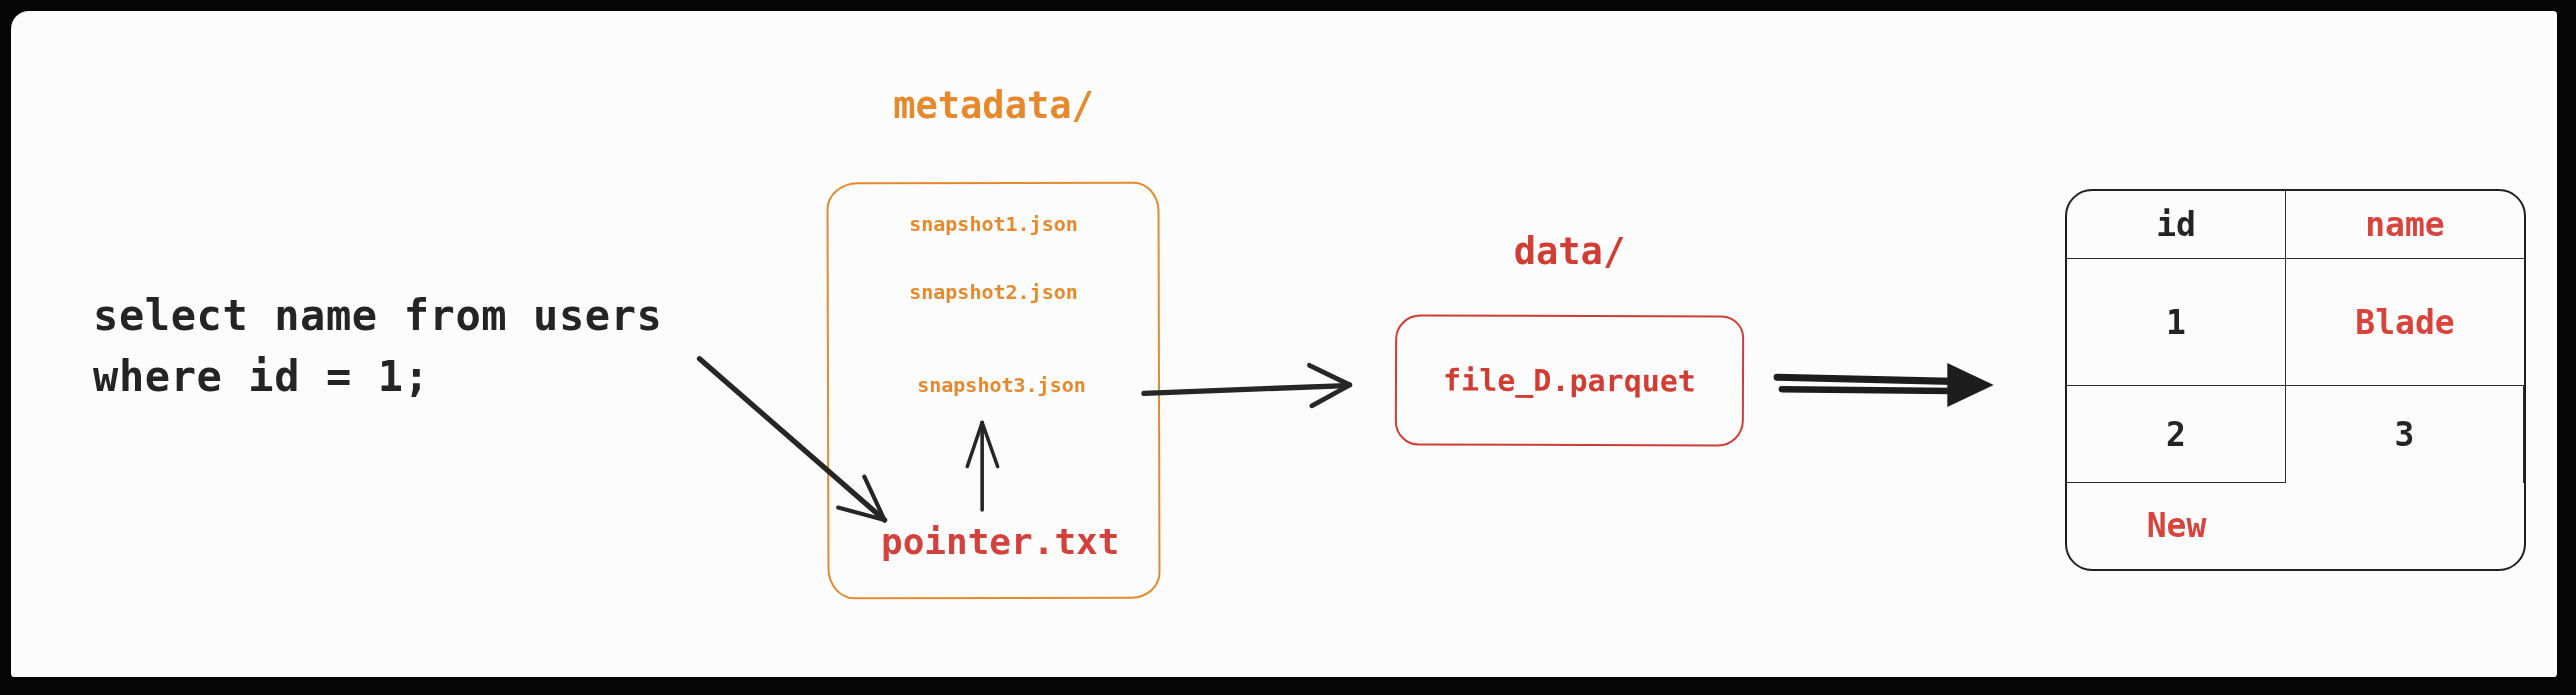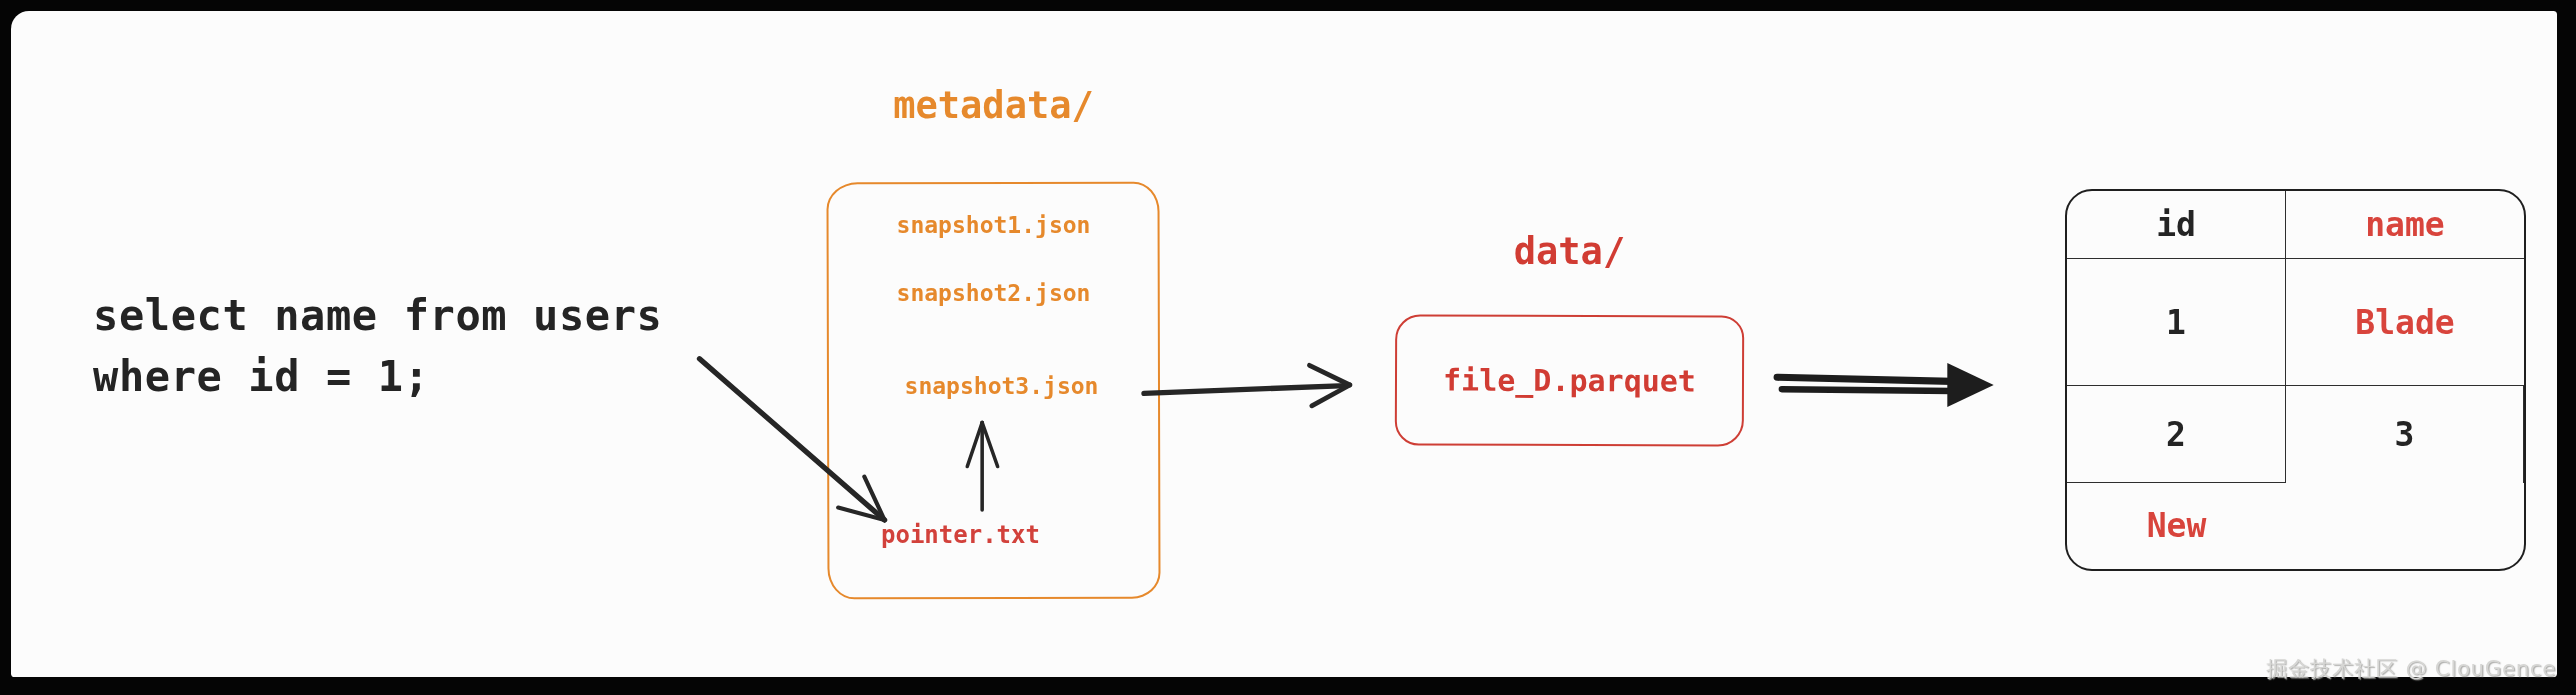--- a/index.html
+++ b/index.html
@@ -28,28 +28,28 @@
   }
   .metadata-box{
     left:827px;top:182px;width:333px;height:417px;
     border:2.1px solid #E6892C;
     border-radius:31px 26px 28.6px 27px / 27px 30px 26px 31px;
     box-sizing:border-box;
     transform:rotate(-0.15deg);
   }
   .file-label{
     width:333px;left:827px;text-align:center;
-    font-size:23px;font-weight:700;color:#E6892C;white-space:nowrap;
+    font-size:20px;font-weight:700;color:#E6892C;white-space:nowrap;
   }
   .file-snap1{top:212px;}
   .file-snap2{top:280px;}
   .file-snap3{top:373px;padding-left:8px;}
   .file-pointer{
     left:881px;top:521px;width:auto;text-align:left;
-    font-size:24px;font-weight:700;color:#D2413B;white-space:nowrap;
+    font-size:36px;font-weight:700;color:#D2413B;white-space:nowrap;
   }
   
   .data-label{
     left:1395px;top:230px;width:349px;text-align:center;
     font-size:37px;font-weight:700;color:#D13C33;white-space:nowrap;
   }
   .data-box{
     left:1395px;top:315px;width:349px;height:131px;
     border:2.1px solid #CE3E35;border-radius:25px 22.6px 26px 24px;
     box-sizing:border-box;
@@ -143,16 +143,15 @@
       <path d="M2268,647 L2204,682" stroke-width="8"></path>
     </g>
 
     <g>
       <path d="M2986,634 L3280,641" stroke="#1d1d1d" stroke-width="12" stroke-linecap="round" fill="none"></path>
       <path d="M2994,654 L3280,657" stroke="#1d1d1d" stroke-width="11" stroke-linecap="round" fill="none"></path>
       <polygon points="3272,610 3272,684 3350,647" fill="#1d1d1d"></polygon>
     </g>
   </svg>
 
-  <div class="abs watermark">掘金技术社区 @ ClouGence</div>
 
 </div>
 
 
 </body></html>

